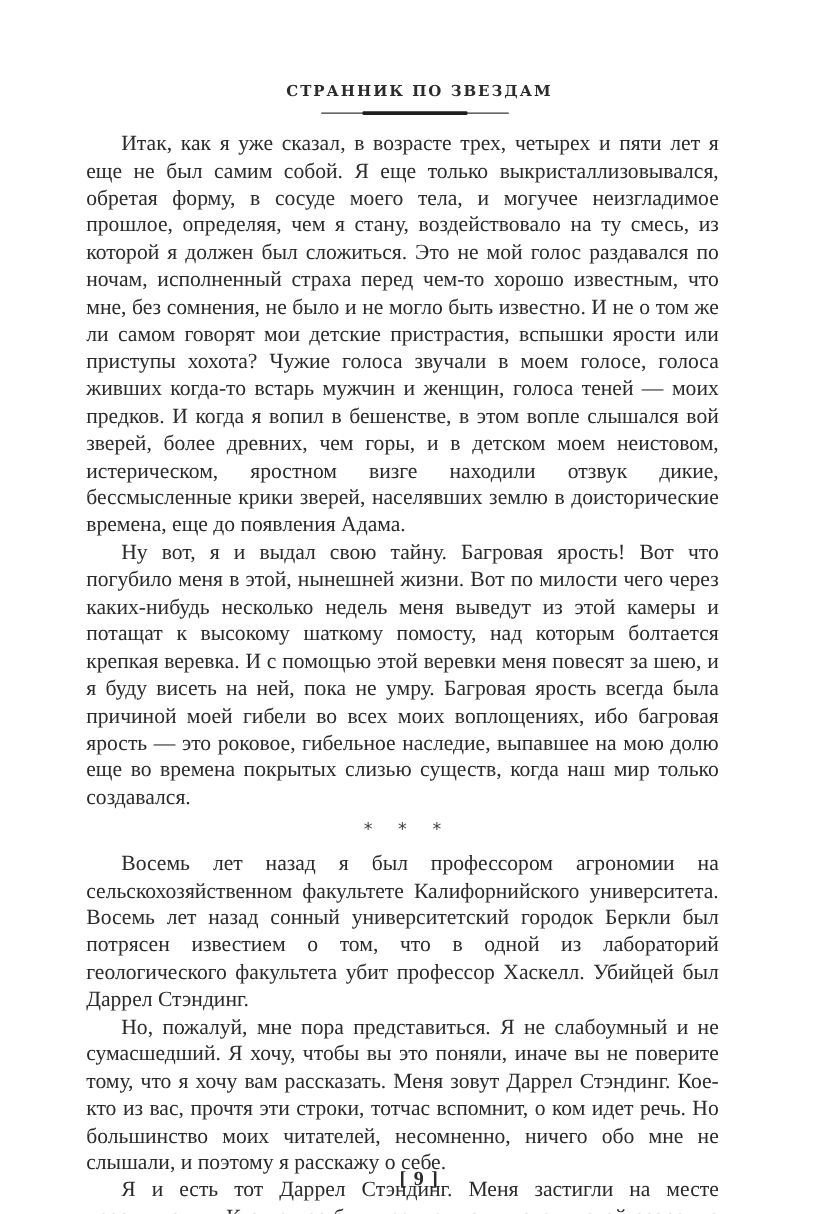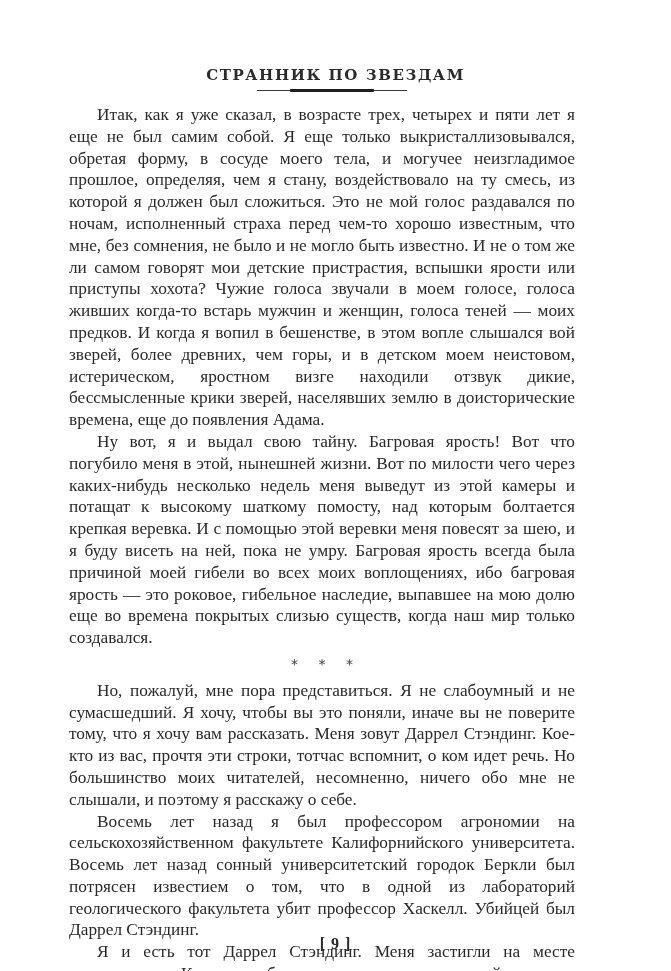--- a/index.html
+++ b/index.html
@@ -16,21 +16,21 @@
       color: #2a2a2a;
     }
     .running-header {
       position: absolute;
       top: 66px;
       left: 0;
       width: 671px;
       text-align: center;
       font-family: "DejaVu Serif", "Liberation Serif", serif;
       font-weight: bold;
-      font-size: 15px;
+      font-size: 12px;
       letter-spacing: 1.6px;
       color: #2b2b2b;
     }
     .header-rule {
       position: absolute;
       top: 89px;
       left: 257px;
       width: 150px;
       height: 3px;
     }
@@ -97,20 +97,20 @@
 
   <div class="header-rule">
     <div class="thin"></div>
     <div class="thick"></div>
   </div>
 
   <div class="text-block">
     <p>Итак, как я уже сказал, в возрасте трех, четырех и пяти лет я еще не был самим собой. Я еще только выкристаллизовывался, обретая форму, в сосуде моего тела, и могучее неизгладимое прошлое, определяя, чем я стану, воздействовало на ту смесь, из которой я должен был сложиться. Это не мой голос раздавался по ночам, исполненный страха перед чем-то хорошо известным, что мне, без сомнения, не было и не могло быть известно. И не о том же ли самом говорят мои детские пристрастия, вспышки ярости или приступы хохота? Чужие голоса звучали в моем голосе, голоса живших когда-то встарь мужчин и женщин, голоса теней — моих предков. И когда я вопил в бешенстве, в этом вопле слышался вой зверей, более древних, чем горы, и в детском моем неистовом, истерическом, яростном визге находили отзвук дикие, бессмысленные крики зверей, населявших землю в доисторические времена, еще до появления Адама.</p>
     <p>Ну вот, я и выдал свою тайну. Багровая ярость! Вот что погубило меня в этой, нынешней жизни. Вот по милости чего через каких-нибудь несколько недель меня выведут из этой камеры и потащат к высокому шаткому помосту, над которым болтается крепкая веревка. И с помощью этой веревки меня повесят за шею, и я буду висеть на ней, пока не умру. Багровая ярость всегда была причиной моей гибели во всех моих воплощениях, ибо багровая ярость — это роковое, гибельное наследие, выпавшее на мою долю еще во времена покрытых слизью существ, когда наш мир только создавался.</p>
     <div class="separator">* * *</div>
+    <p>Восемь лет назад я был профессором агрономии на сельскохозяйственном факультете Калифорнийского университета. Восемь лет назад сонный университетский городок Беркли был потрясен известием о том, что в одной из лабораторий геологического факультета убит профессор Хаскелл. Убийцей был Даррел Стэндинг.</p>
     <p>Но, пожалуй, мне пора представиться. Я не слабоумный и не сумасшедший. Я хочу, чтобы вы это поняли, иначе вы не поверите тому, что я хочу вам рассказать. Меня зовут Даррел Стэндинг. Кое-кто из вас, прочтя эти строки, тотчас вспомнит, о ком идет речь. Но большинство моих читателей, несомненно, ничего обо мне не слышали, и поэтому я расскажу о себе.</p>
-    <p>Восемь лет назад я был профессором агрономии на сельскохозяйственном факультете Калифорнийского университета. Восемь лет назад сонный университетский городок Беркли был потрясен известием о том, что в одной из лабораторий геологического факультета убит профессор Хаскелл. Убийцей был Даррел Стэндинг.</p>
     <p>Я и есть тот Даррел Стэндинг. Меня застигли на месте преступления. Кто из нас был прав, а кто виноват в этой ссоре, не имеет значения. То было сугубо личное дело. Важно лишь одно: в при-</p>
   </div>
 
   <div class="page-number">[ 9 ]</div>
 
 </div>
 
 </body></html>

